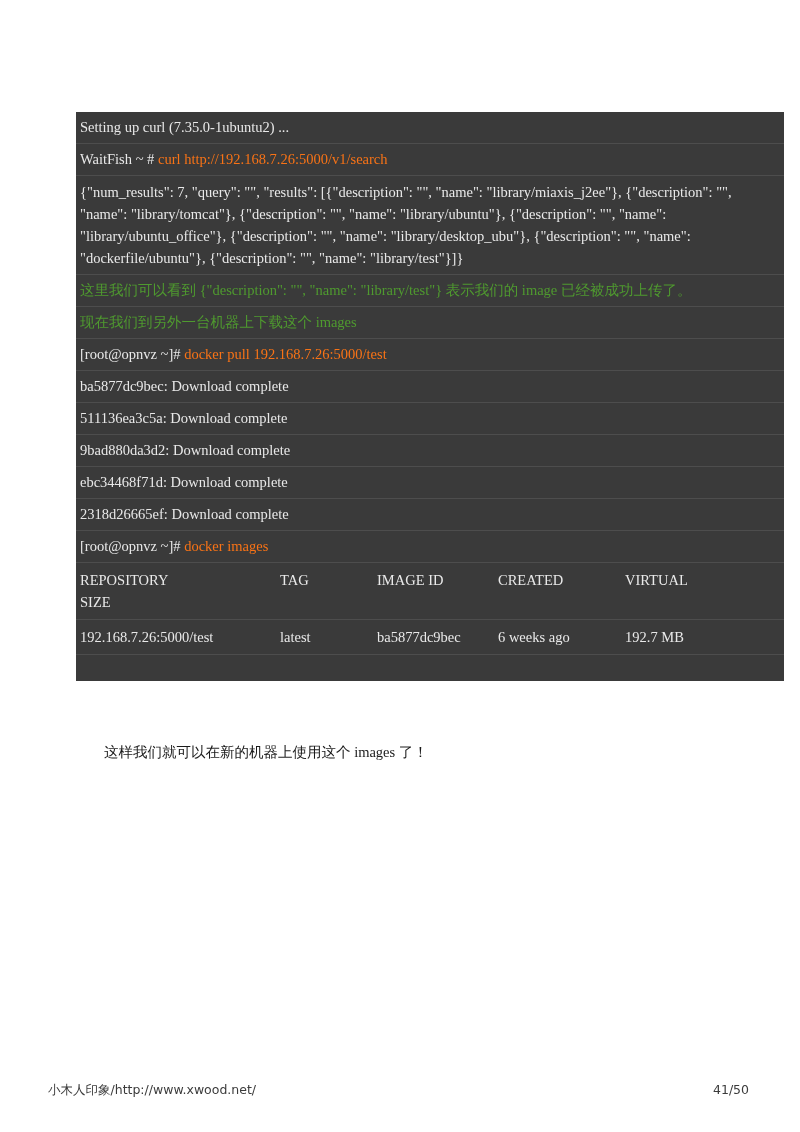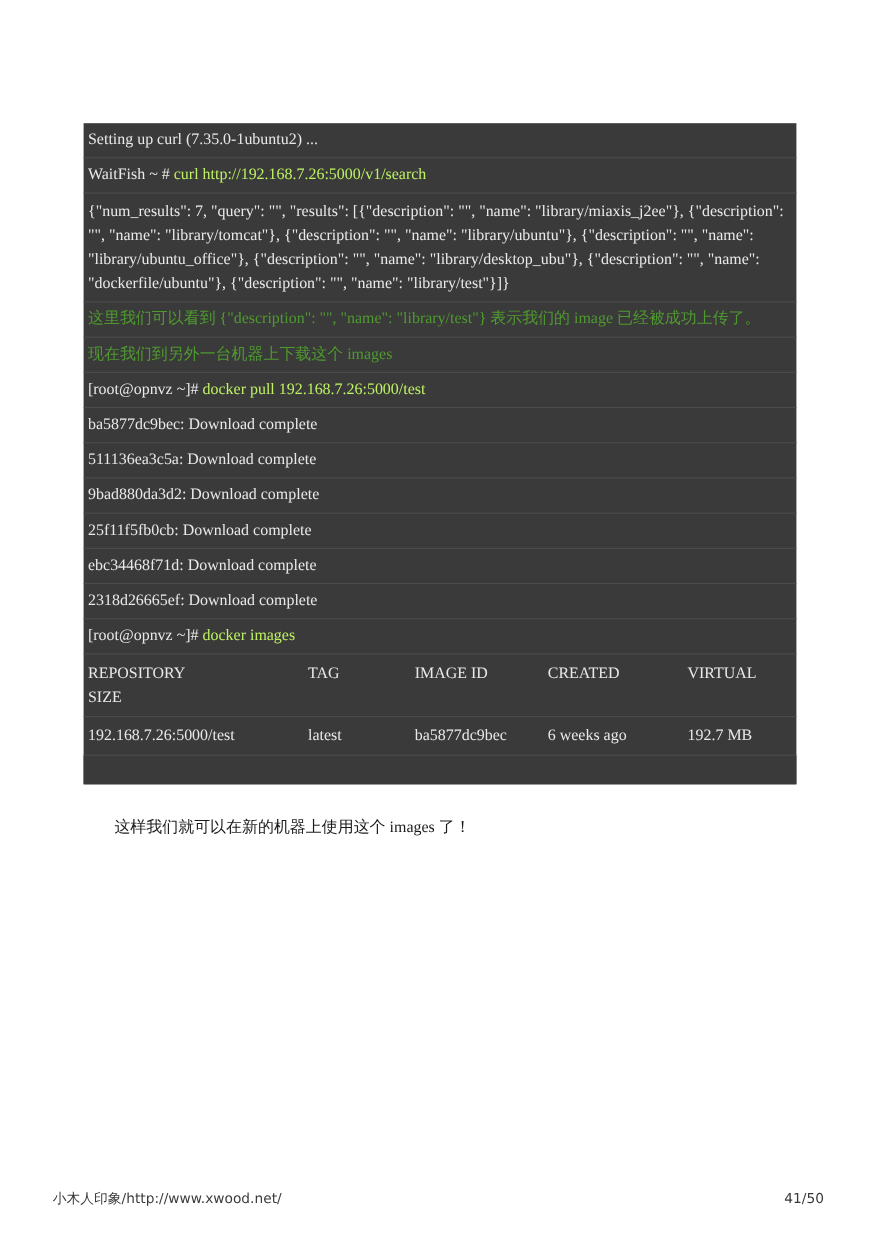--- a/index.html
+++ b/index.html
@@ -13,39 +13,39 @@
     position: relative;
     font-family: "Liberation Serif", "DejaVu Serif", serif;
     overflow: hidden;
   }
 
   
   #terminal {
     position: absolute;
     left: 76px;
     top: 112px;
-    width: 648px;
+    width: 708px;
     background: #3a3a3a;
     box-sizing: border-box;
   }
 
   .trow {
     padding: 5px 4px 5px 4px;
     border-bottom: 1px solid #4d4d4d;
     font-size: 14.5px;
     line-height: 21px;
     color: #e9e9e9;
     white-space: pre-wrap;
     word-break: break-word;
   }
   .trow:last-child { border-bottom: none; }
 
   .trow.plain { color: #e9e9e9; }
   .trow.cmd   { color: #e9e9e9; }
-  .trow.cmd .cmdtext { color: #bef264; }
+  .trow.cmd .cmdtext { color: #f97316; }
   .trow.note  { color: #4f9a2f; }
   .trow.json  { line-height: 22px; }
 
   
   .tbl-head, .tbl-row {
     position: relative;
     padding: 6px 4px 6px 4px;
     border-bottom: 1px solid #4d4d4d;
     font-size: 14.5px;
     line-height: 22px;
@@ -116,21 +116,20 @@
 
   <div class="trow note">这里我们可以看到 {"description": "", "name": "library/test"} 表示我们的 image 已经被成功上传了。</div>
 
   <div class="trow note">现在我们到另外一台机器上下载这个 images</div>
 
   <div class="trow cmd"><span>[root@opnvz ~]# </span><span class="cmdtext">docker pull 192.168.7.26:5000/test</span></div>
 
   <div class="trow plain">ba5877dc9bec: Download complete</div>
   <div class="trow plain">511136ea3c5a: Download complete</div>
   <div class="trow plain">9bad880da3d2: Download complete</div>
-  <div class="trow plain">25f11f5fb0cb: Download complete</div>
   <div class="trow plain">ebc34468f71d: Download complete</div>
   <div class="trow plain">2318d26665ef: Download complete</div>
 
   <div class="trow cmd"><span>[root@opnvz ~]# </span><span class="cmdtext">docker images</span></div>
 
   <div class="tbl-head">
     <div class="hwrap">
       <span class="cell c-repo">REPOSITORY</span>
       <span class="cell c-tag">TAG</span>
       <span class="cell c-id">IMAGE ID</span>

